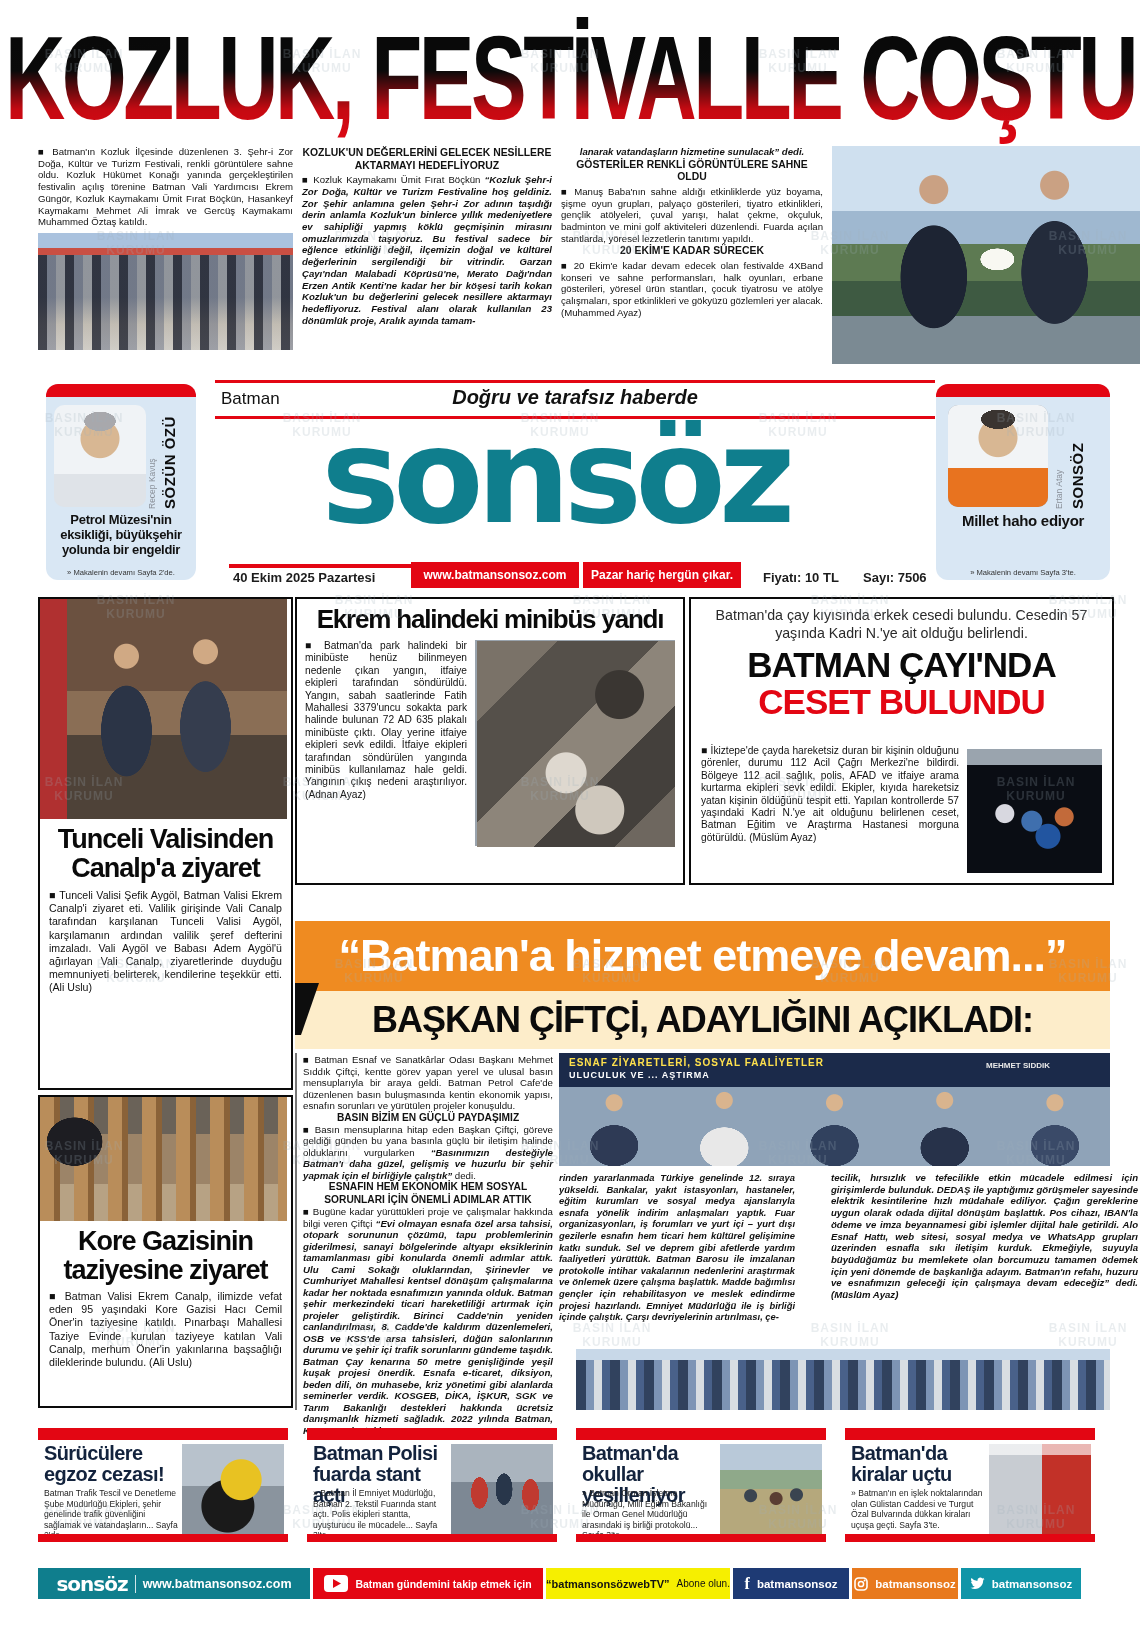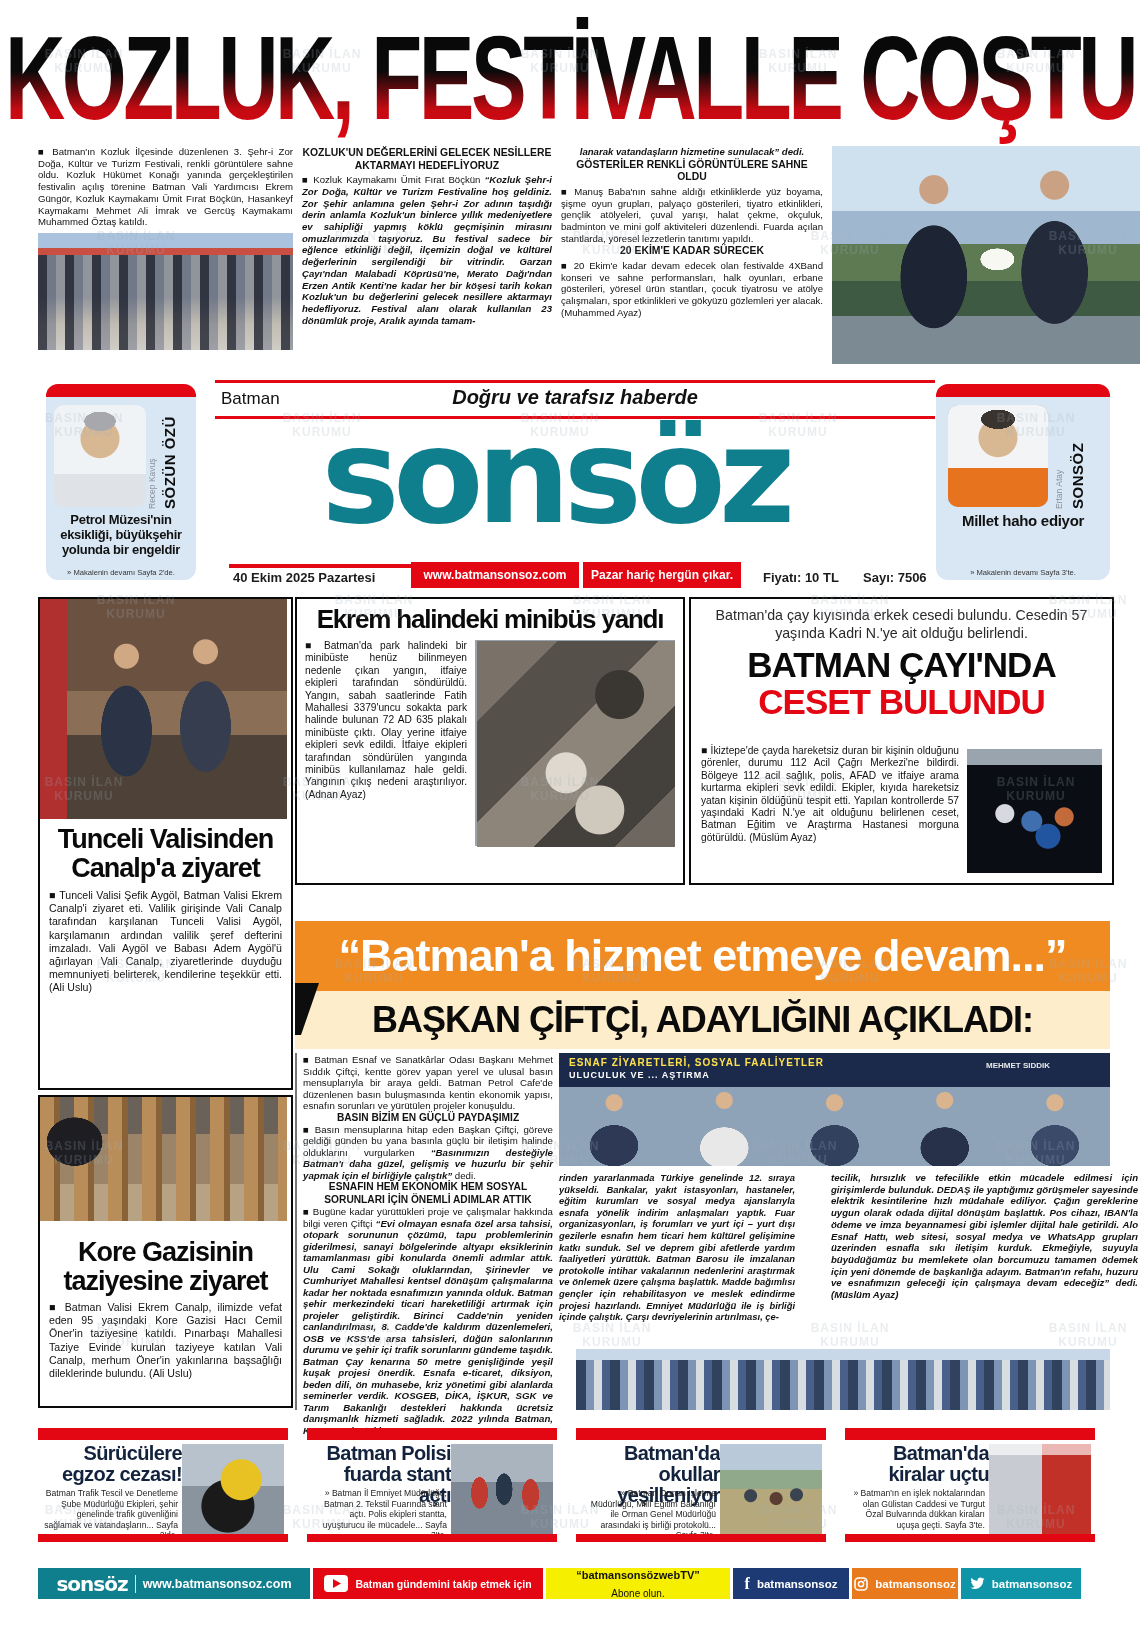--- a/index.html
+++ b/index.html
@@ -70,21 +70,21 @@
   .cz-sub{font-weight:800;text-align:center;font-size:10.2px;line-height:12.4px;}
   .cz-c2{position:absolute;left:264px;top:119px;width:236px;height:176px;overflow:hidden;}
   .cz-c3{position:absolute;left:508px;top:119px;width:307px;height:176px;overflow:hidden;margin-left:28px;}
   .cz-quote{font-weight:bold;font-style:italic;font-size:9.5px;line-height:11.7px;}
   .press{position:absolute;left:264px;top:0;width:551px;height:113px;}
   .press .ol1{position:absolute;top:4px;left:10px;font-size:10px;font-weight:800;color:#ffe14d;letter-spacing:1px;}
   .press .ol2{position:absolute;top:17px;left:10px;font-size:9px;font-weight:700;color:#fff;letter-spacing:1px;}
   .press .oname{position:absolute;top:8px;right:60px;font-size:8px;font-weight:800;color:#e8e8e8;}
   .groupph{position:absolute;left:281px;top:296px;width:534px;height:61px;}
   
-  .teaser{position:absolute;top:1428px;width:250px;height:114px;text-align:right;}
+  .teaser{position:absolute;top:1428px;width:250px;height:114px;}
   .tz-top{height:12px;background:#e30613;}
   .tz-bot{position:absolute;bottom:0;left:0;right:0;height:8px;background:#e30613;}
   .tz-mid{position:absolute;top:12px;bottom:8px;left:0;right:0;background:#fff;}
   .tz-h{position:absolute;left:6px;top:3px;width:138px;font-size:20px;line-height:21px;font-weight:900;
       letter-spacing:-.6px;color:#13233d;}
   .tz-b{position:absolute;left:6px;top:48px;width:134px;font-size:8.6px;line-height:10.6px;color:#222;}
   .tz-p{position:absolute;right:4px;top:4px;width:102px;height:94px;}
   
   .footer{left:38px;top:1568px;width:1056px;height:31px;display:flex;gap:3px;}
   .fbox{height:31px;display:flex;align-items:center;justify-content:center;gap:7px;color:#fff;}
@@ -275,21 +275,21 @@
         repeating-linear-gradient(90deg,#31425e 0 10px,#7d94b5 10px 18px,#d8dde2 18px 26px,#49618a 26px 34px),
         linear-gradient(180deg,#9aa8b8 0 100%);"></div>
   </div>
 
   <div class="nbox" style="left:38px;top:1095px;width:251px;height:309px;">
     <div class="photo" style="width:247px;height:124px;
       background:
         radial-gradient(ellipse 46px 40px at 14% 36%,#1d1d22 0 60%,rgba(0,0,0,0) 61%),
         repeating-linear-gradient(90deg,#b98d5a 0 14px,#8a6238 14px 20px,rgba(0,0,0,0) 20px 34px),
         linear-gradient(180deg,#6a6258 0 30%,#9c8468 30% 70%,#b7a284 70% 100%);"></div>
-    <div class="nhead" style="font-size:27px;line-height:29px;margin-top:17px;">Kore Gazisinin taziyesine ziyaret</div>
+    <div class="nhead" style="font-size:27px;line-height:29px;margin-top:6px;">Kore Gazisinin taziyesine ziyaret</div>
     <div class="just body-md" style="padding:5px 9px 0;">■ Batman Valisi Ekrem Canalp, ilimizde vefat eden 95 yaşındaki Kore Gazisi Hacı Cemil Öner'in taziyesine katıldı. Pınarbaşı Mahallesi Taziye Evinde kurulan taziyeye katılan Vali Canalp, merhum Öner'in yakınlarına başsağlığı dileklerinde bulundu. (Ali Uslu)</div>
   </div>
 
   <div class="teaser" style="left:38px;">
     <div class="tz-top"></div>
     <div class="tz-mid">
       <div class="tz-h">Sürücülere egzoz cezası!</div>
       <div class="tz-b">Batman Trafik Tescil ve Denetleme Şube Müdürlüğü Ekipleri, şehir genelinde trafik güvenliğini sağlamak ve vatandaşların... Sayfa 2'de.</div>
       <div class="tz-p photo" style="
         background:
@@ -347,21 +347,21 @@
       <span class="f-div"></span>
       <span class="f-url">www.batmansonsoz.com</span>
     </div>
     <div class="fbox f-red" style="width:230px;">
       <svg width="24" height="17">
           <rect rx="4" width="24" height="17" fill="#fff"></rect>
           <path d="M9 4l8 4.5L9 13z" fill="#e30613"></path>
         </svg>
       <span class="f-txt">Batman gündemini takip etmek için</span>
     </div>
-    <div class="fbox f-yellow" style="width:184px;flex-direction:column;">
+    <div class="fbox f-yellow" style="width:184px;">
       <span class="f-webtv">“batmansonsözwebTV”</span>
       <span class="f-abone">Abone olun.</span>
     </div>
     <div class="fbox f-navy" style="width:116px;">
       <span class="fb-f">f</span>
       <span class="f-handle">batmansonsoz</span>
     </div>
     <div class="fbox f-orange" style="width:106px;">
       <svg width="14" height="14">
           <rect x="1" y="1" width="12" height="12" rx="3.5" fill="none" stroke="#fff" stroke-width="1.6"></rect>

